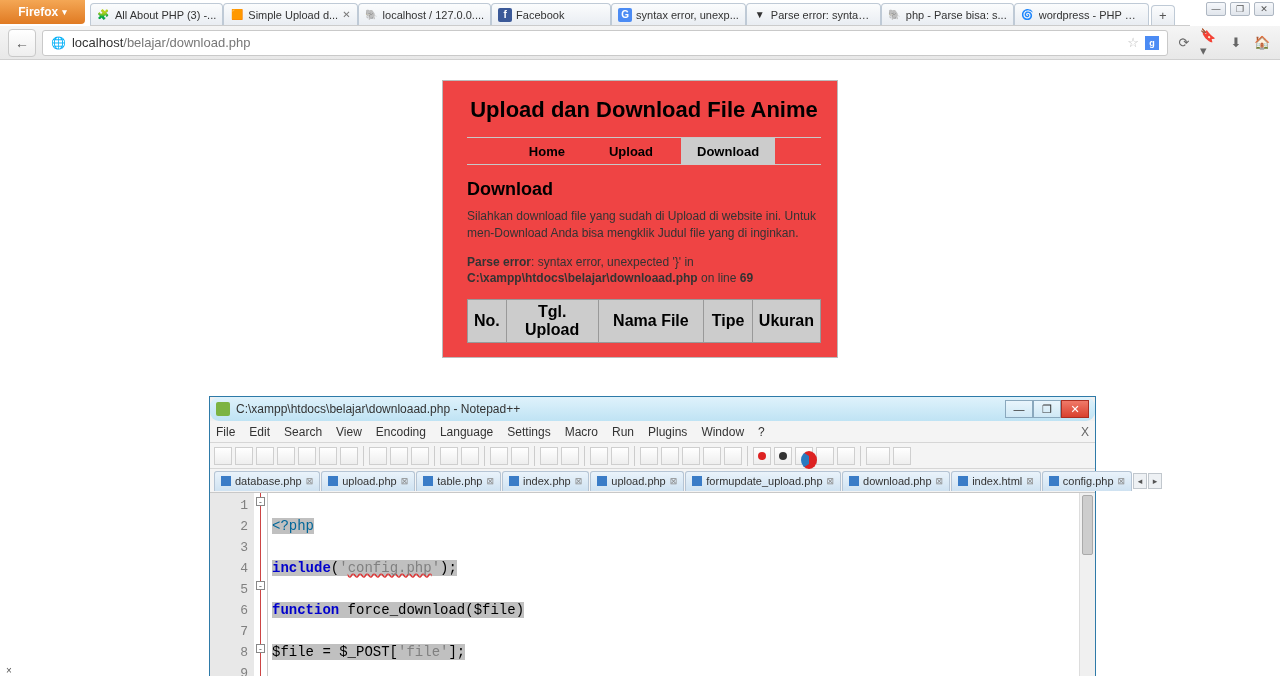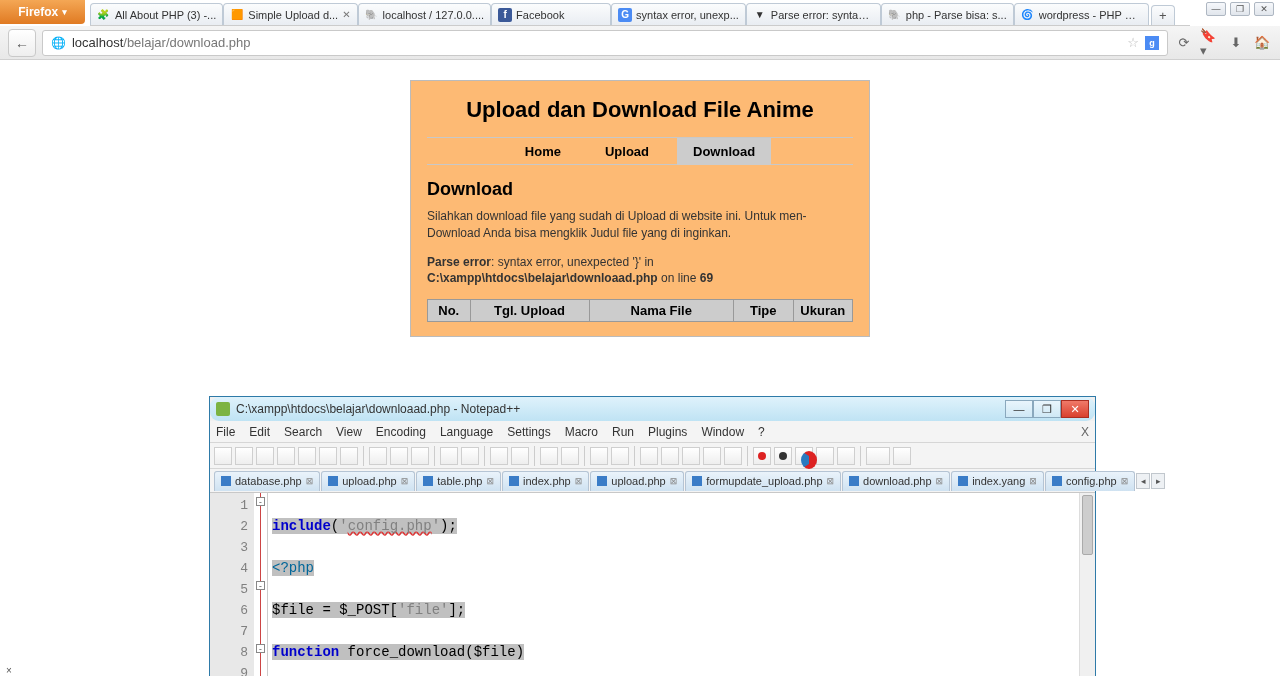--- a/index.html
+++ b/index.html
@@ -21,30 +21,30 @@
   .urlbar{position:absolute;top:26px;left:0;right:0;height:34px;background:linear-gradient(#f5f5f5,#e8e8e8);border-bottom:1px solid #d0d0d0;display:flex;align-items:center;padding:0 8px;gap:6px;}
   .navbtn{width:28px;height:28px;border:1px solid #c9c9c9;border-radius:4px;background:linear-gradient(#fff,#eee);display:flex;align-items:center;justify-content:center;color:#555;font-size:14px;}
   .urlinput{flex:1;height:26px;border:1px solid #c9c9c9;border-radius:3px;background:#fff;padding:0 8px;display:flex;align-items:center;font-size:13px;color:#777;}
   .urlinput .dark{color:#333;}
   .urlinput .fav{margin-right:6px;font-size:12px;color:#888;}
   .url-right{display:flex;align-items:center;gap:6px;}
   .url-right .ico{width:20px;height:20px;display:flex;align-items:center;justify-content:center;font-size:13px;color:#666;}
   .gbox{width:14px;height:14px;background:#4b8bf4;color:#fff;font-size:9px;font-weight:bold;display:flex;align-items:center;justify-content:center;}
   
   .page{position:absolute;top:60px;left:0;right:0;bottom:0;background:#fff;}
-  .card{position:absolute;left:50%;transform:translateX(-50%);top:20px;width:460px;border:1px solid #bbb;background:#fdba74;padding:8px 16px 14px 16px;}
+  .card{position:absolute;left:50%;transform:translateX(-50%);top:20px;width:396px;border:1px solid #bbb;background:#ef4444;padding:8px 16px 14px 24px;}
   .card h1{text-align:center;font-size:22px;margin:8px 0 14px 0;}
   .cardnav{border-top:1px solid #c8c8c8;border-bottom:1px solid #c8c8c8;height:28px;display:flex;align-items:center;justify-content:center;gap:12px;}
   .cardnav a{font-size:13px;font-weight:bold;color:#000;padding:0 16px;line-height:27px;text-decoration:none;display:inline-block;}
   .cardnav a.active{background:#ccc;}
   .card h2{font-size:18px;margin:14px 0 8px 0;}
   .card p{font-size:12px;color:#333;line-height:1.4;margin:0 0 12px 0;}
   .err{font-size:12px;color:#000;margin:0 0 6px 0;}
   .err b{font-weight:bold;}
-  .tbl{width:100%;border-collapse:collapse;font-size:13px;}
+  .tbl{width:100%;border-collapse:collapse;font-size:16px;}
   .tbl th{background:#ccc;font-weight:bold;text-align:center;padding:3px 6px;border:1px solid #999;}
   
   .npp{position:absolute;left:209px;top:336px;width:887px;height:340px;border:1px solid #2e7aa8;background:#f0f0f0;display:flex;flex-direction:column;}
   .npp-title{height:24px;background:linear-gradient(#dff2fb,#bfe3f4);display:flex;align-items:center;padding:0 6px;font-size:12px;color:#333;gap:6px;position:relative;border-radius:9px;}
   .npp-title .appicon{width:14px;height:14px;background:#7cb342;border-radius:2px;}
   .npp-title .btns{margin-left:auto;display:flex;gap:0;}
   .npp-title .btns span{width:28px;height:18px;display:flex;align-items:center;justify-content:center;font-size:11px;border:1px solid #8aa8bd;background:linear-gradient(#e9f5fc,#cfe8f5);}
   .npp-title .btns span.cl{background:linear-gradient(#f07a69,#d9402e);border-color:#aa2e21;color:#fff;}
   .npp-menu{height:22px;background:#f4f4f4;border-bottom:1px solid #d6d6d6;display:flex;align-items:center;padding:0 6px;font-size:12px;color:#333;gap:14px;position:relative;}
   .npp-menu .closex{margin-left:auto;color:#666;}
@@ -265,21 +265,21 @@
           <span>formupdate_upload.php</span>
           <span class="tcl">⊠</span>
         </div>
       <div class="ftab">
           <span class="tico"></span>
           <span>download.php</span>
           <span class="tcl">⊠</span>
         </div>
       <div class="ftab">
           <span class="tico"></span>
-          <span>index.yang</span>
+          <span>index.html</span>
           <span class="tcl">⊠</span>
         </div>
       <div class="ftab">
           <span class="tico"></span>
           <span>config.php</span>
           <span class="tcl">⊠</span>
         </div>
       <div class="ftab-scroll">
         <span>◂</span>
         <span>▸</span>
@@ -297,24 +297,24 @@
           <div>8</div>
           <div>9</div>
       </div>
       <div class="fold">
         <div class="line"></div>
         <div class="box" style="top:4px">-</div>
         <div class="box" style="top:88px">-</div>
         <div class="box" style="top:151px">-</div>
       </div>
       <div class="code">
+<div><span class="sel"><span class="op">&lt;?php</span></span></div>
 <div><span class="sel"><span class="kw">include</span><span>(</span><span class="str">'</span><span class="str wavy">config.php</span><span class="str">'</span><span>);</span></span></div>
-<div><span class="sel"><span class="op">&lt;?php</span></span></div>
+<div><span class="sel"><span class="kw">function</span><span> force_download(</span><span>$file</span><span>)</span></span></div>
 <div><span class="sel"><span>$file = $_POST[</span><span class="str">'file'</span><span>];</span></span></div>
-<div><span class="sel"><span class="kw">function</span><span> force_download(</span><span>$file</span><span>)</span></span></div>
 
 
 
 
 
 
 
       </div>
       <div class="vscroll">
           <div class="thumb"></div>

